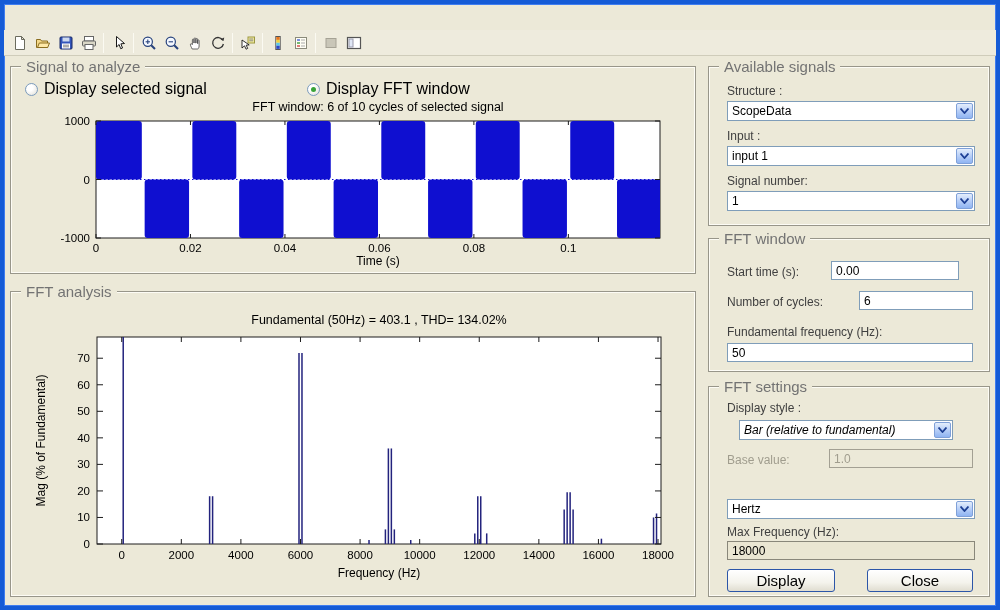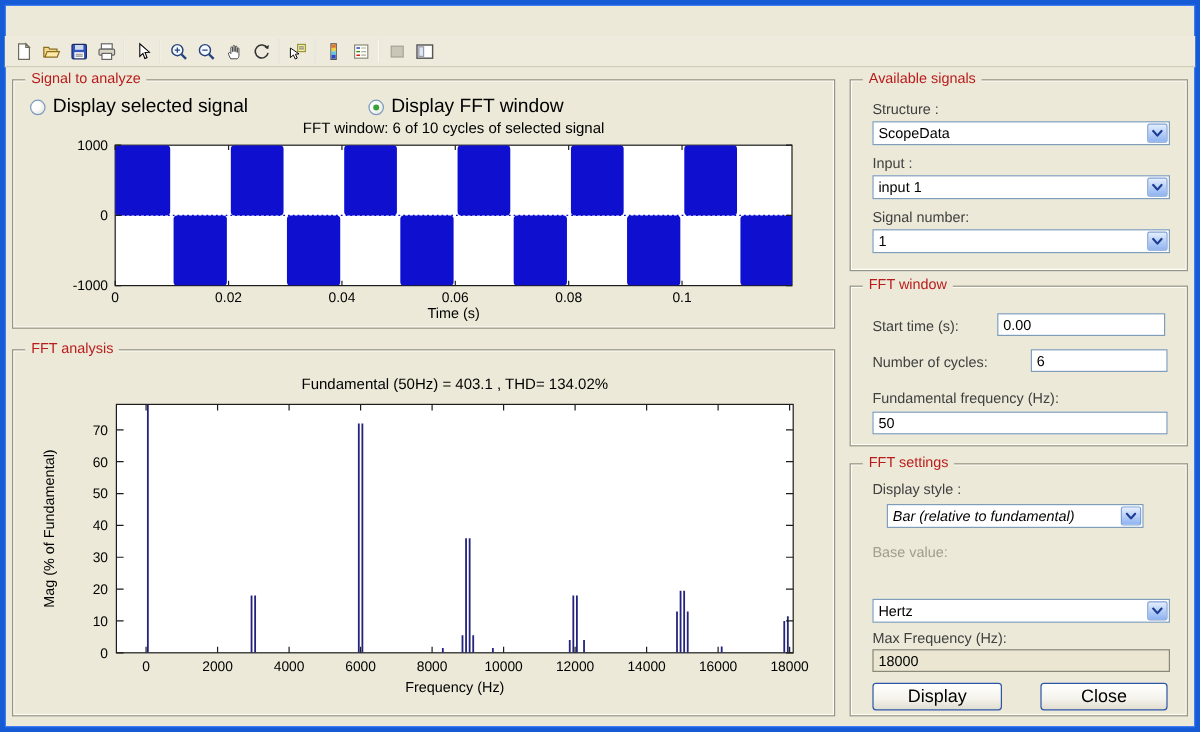--- a/index.html
+++ b/index.html
@@ -20,21 +20,21 @@
   .win-btn.close { background:linear-gradient(160deg,#f0a088 0%, #e05a3a 35%, #b52a0e 85%, #d04a28 100%); }
   .win-btn svg { position:absolute; left:2px; top:2px; }
   
   .toolbar { position:absolute; left:4px; top:30px; width:992px; height:26px; background:#eeebdd;
     border-bottom:1px solid #cfccba; display:flex; align-items:center; padding-left:4px; }
   .tbtn { width:23px; height:22px; display:flex; align-items:center; justify-content:center; }
   .tsep { width:1px; height:20px; background:#b9b6a6; border-right:1px solid #fbfaf2; margin:0 3px; }
   
   .group { position:absolute; border:1px solid #98968a; box-shadow:1px 1px 0 #fdfcf5 inset, -1px -1px 0 #fdfcf5 inset; }
   .group-legend { position:absolute; top:-9px; left:10px; background:#ece9d8; padding:0 5px;
-    font-size:12px; color:#b91c1c; white-space:nowrap;text-align:right; }
+    font-size:15px; color:#737373; white-space:nowrap;text-align:right; }
   
   .radio-row { position:absolute; display:flex; align-items:center; gap:6px; }
   .radio { width:13px; height:13px; border-radius:50%; border:1px solid #7b9bbd;
     background:radial-gradient(circle at 35% 35%, #ffffff 30%, #e3e2da 90%); position:relative; }
   .radio.on::after { content:""; position:absolute; left:3px; top:3px; width:5px; height:5px;
     border-radius:50%; background:#38a338; }
   .radio-label { font-size:16px; color:#000; }
   
   .ctl-label { position:absolute; font-size:12px; color:#404040; white-space:nowrap; }
   .ctl-label.disabled { color:#a09d8e; }
@@ -346,39 +346,40 @@
         <svg width="9" height="6" viewBox="0 0 9 6">
             <path d="M0.5 0.5 L4.5 5 L8.5 0.5" fill="none" stroke="#1c3f94" stroke-width="1.8"></path>
           </svg>
       </span>
     </div>
   </div>
 
   <div class="group" style="left:708px; top:238px; width:282px; height:134px;">
     <span class="group-legend">FFT window</span>
     <span class="ctl-label" style="left:18px; top:26px;">Start time (s):</span>
-    <input class="textfield" style="left: 122px; top: 22px; width: 140px;" value="0.00">
+    <input class="textfield" style="left: 122px; top: 22px; width: 128px;" value="0.00">
     <span class="ctl-label" style="left:18px; top:56px;">Number of cycles:</span>
     <input class="textfield" style="left: 150px; top: 52px; width: 114px;" value="6">
     <span class="ctl-label" style="left:18px; top:86px;">Fundamental frequency (Hz):</span>
     <input class="textfield" style="left: 18px; top: 104px; width: 246px;" value="50">
   </div>
 
   <div class="group" style="left:708px; top:386px; width:282px; height:211px;">
     <span class="group-legend">FFT settings</span>
     <span class="ctl-label" style="left:18px; top:14px;">Display style :</span>
     <div class="combo" style="left:30px; top:33px; width:214px;font-style:italic;">
       <span class="combo-value">Bar (relative to fundamental)</span>
       <span class="combo-arrow">
         <svg width="9" height="6" viewBox="0 0 9 6">
             <path d="M0.5 0.5 L4.5 5 L8.5 0.5" fill="none" stroke="#1c3f94" stroke-width="1.8"></path>
           </svg>
       </span>
     </div>
     <span class="ctl-label disabled" style="left:18px; top:66px;">Base value:</span>
+    <input class="textfield disabled" style="left: 120px; top: 62px; width: 144px;" value="1.0">
     <span class="ctl-label" style="left:18px; top:112px;font-weight:bold;">Frequency axis:</span>
     <div class="combo" style="left:18px; top:112px; width:248px;">
       <span class="combo-value">Hertz</span>
       <span class="combo-arrow">
         <svg width="9" height="6" viewBox="0 0 9 6">
             <path d="M0.5 0.5 L4.5 5 L8.5 0.5" fill="none" stroke="#1c3f94" stroke-width="1.8"></path>
           </svg>
       </span>
     </div>
     <span class="ctl-label" style="left:18px; top:138px;">Max Frequency (Hz):</span>

